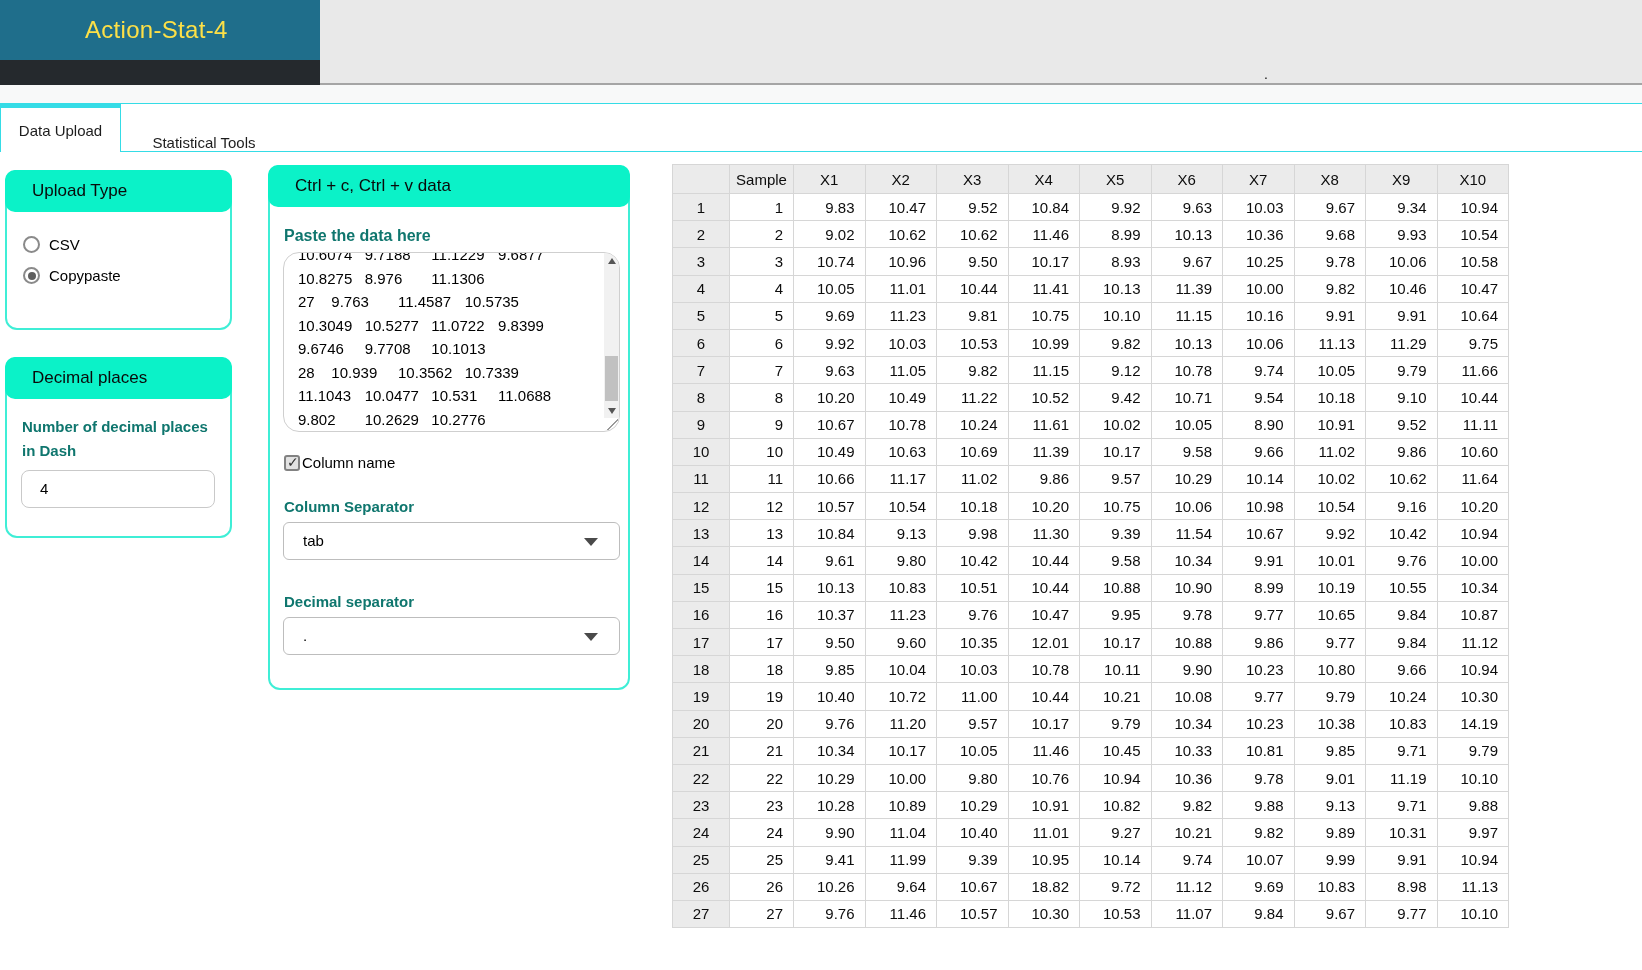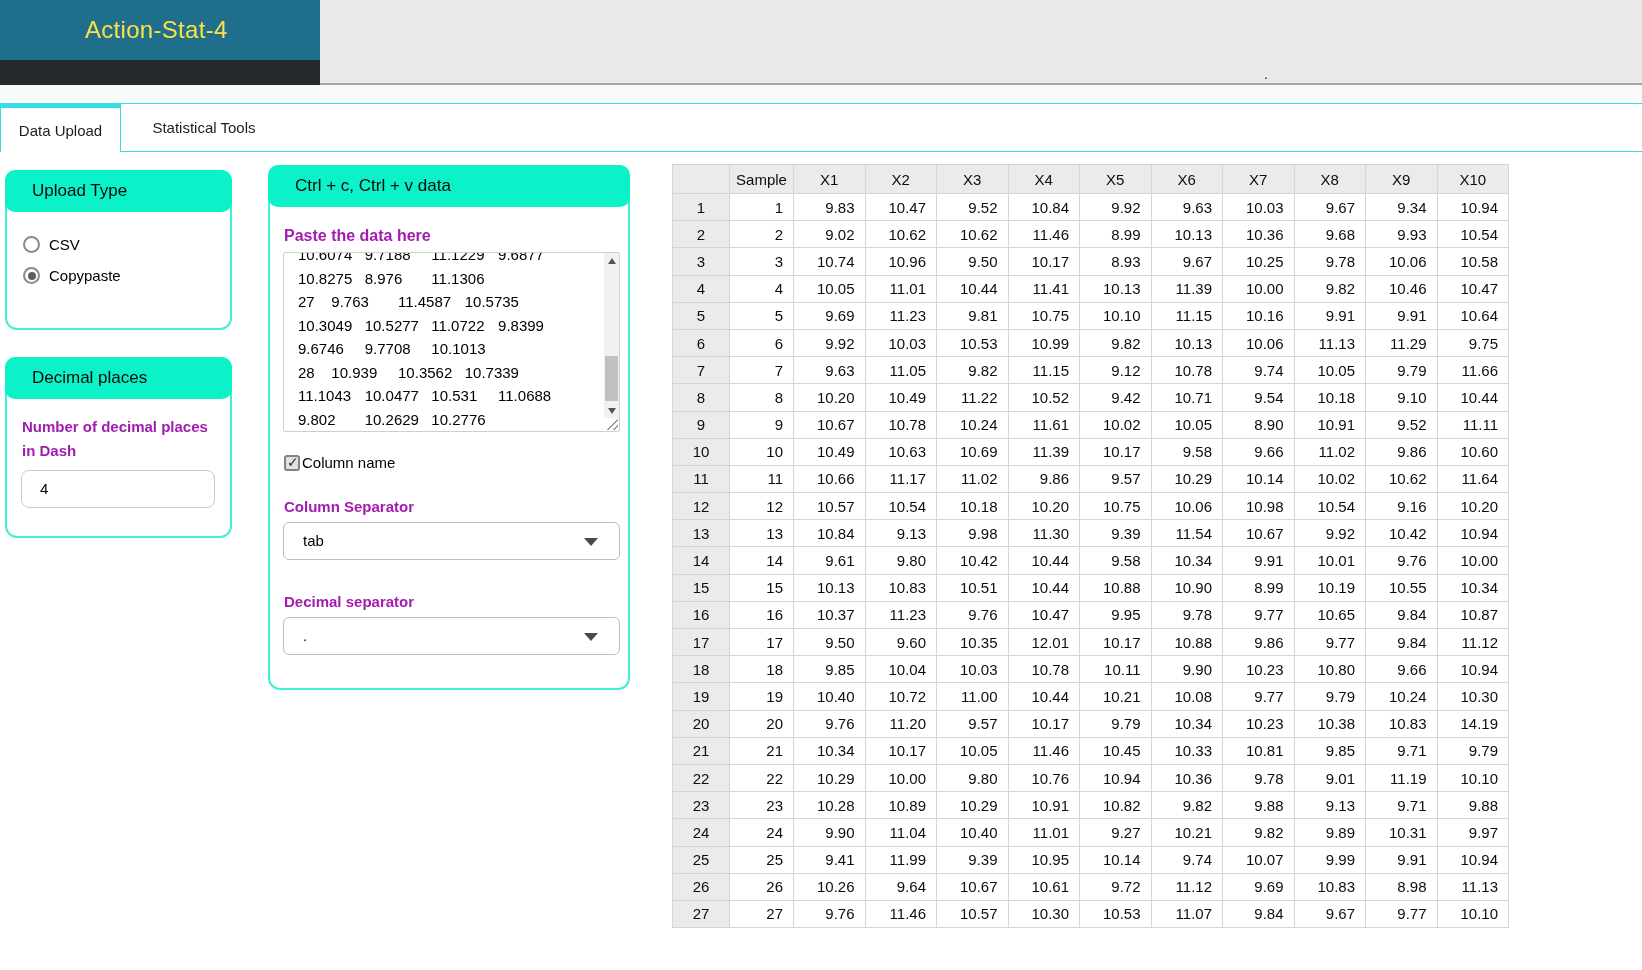--- a/index.html
+++ b/index.html
@@ -15,47 +15,47 @@
           border-bottom:2px solid #a5a5a5;}
   .banner-mark{position:absolute;left:944px;top:66px;font-size:14px;color:#111;}
   .subband{position:absolute;left:0;top:85px;width:1642px;height:18px;background:#f8f9f9;}
 
   
   .tabs{position:absolute;left:0;top:103px;width:1642px;height:49px;display:flex;}
   .tab{box-sizing:border-box;height:49px;display:flex;align-items:center;justify-content:center;
        font-size:15px;color:#1d1d1d;cursor:pointer;background:#fff;}
   .tab.selected{width:121px;border-top:5px solid #35dce6;border-left:1px solid #35dce6;
                 border-right:1px solid #35dce6;}
-  .tab.plain{width:166px;border-top:1px solid #35dce6;border-bottom:1px solid #35dce6;}
+  .tab.plain{width:166px;border-top:1px solid #35dce6;border-bottom:1px solid #35dce6;align-items:flex-end;}
   .tab-filler{flex:1;box-sizing:border-box;border-top:1px solid #35dce6;border-bottom:1px solid #35dce6;}
 
   
   .card{position:absolute;box-sizing:border-box;border:2px solid #3feed6;border-radius:12px;background:#fff;}
   .card-header{box-sizing:border-box;margin:-2px -2px 0 -2px;height:42px;background:#0bf2c8;
                border-radius:10px;line-height:42px;padding-left:27px;font-size:17px;color:#0a0a0a;}
 
   
   .radio-row{display:flex;align-items:center;margin:14px 0 0 16px;}
   .radio{box-sizing:border-box;width:17px;height:17px;border:2px solid #8a8a8a;border-radius:50%;
          background:#fff;position:relative;flex:0 0 auto;}
   .radio.checked::after{content:"";position:absolute;left:2.5px;top:2.5px;width:8px;height:8px;
          border-radius:50%;background:#5f5f5f;}
   .radio-label{margin-left:9px;font-size:15px;color:#000;}
 
   
-  .bold-label{font-size:15px;font-weight:bold;color:#a21caf;line-height:24px;}
+  .bold-label{font-size:15px;font-weight:bold;color:#0f766e;line-height:24px;}
   .dp-label{margin:16px 14px 0 15px;}
   .text-input{box-sizing:border-box;position:absolute;left:14px;width:194px;height:38px;
               border:1px solid #c9c9c9;border-radius:8px;background:#fff;font-size:15px;
               line-height:36px;padding-left:18px;color:#000;}
 
   
   .paste-label{margin:17px 0 0 14px;font-size:16px;}
   .fake-textarea{position:absolute;left:13px;top:85px;width:337px;height:180px;box-sizing:border-box;
-                 border:1px solid #cfcfcf;border-radius:2px;background:#fff;overflow:hidden;}
+                 border:1px solid #cfcfcf;border-radius:16px;background:#fff;overflow:hidden;}
   .ta-content{position:absolute;left:14px;top:-10px;right:17px;white-space:pre;tab-size:8;
               font-size:15px;line-height:23.5px;color:#000;}
   .ta-scrollbar{position:absolute;top:0;right:0;width:15px;height:165px;background:#f1f1f1;}
   .ta-arrow{position:absolute;left:0;width:15px;height:15px;display:flex;align-items:center;justify-content:center;}
   .arr-up{top:0;} .arr-down{bottom:0;}
   .tri-up{width:0;height:0;border-left:4.5px solid transparent;border-right:4.5px solid transparent;border-bottom:6px solid #555;}
   .tri-down{width:0;height:0;border-left:4.5px solid transparent;border-right:4.5px solid transparent;border-top:6px solid #555;}
   .ta-thumb{position:absolute;left:1px;top:103px;width:13px;height:45px;background:#c1c1c1;}
   .ta-grip{position:absolute;right:1px;bottom:1px;width:13px;height:13px;
            background:repeating-linear-gradient(-45deg,transparent,transparent 2.5px,#9a9a9a 2.5px,#9a9a9a 4px);
@@ -552,21 +552,21 @@
             <td class="num">9.99</td>
             <td class="num">9.91</td>
             <td class="num">10.94</td>
           </tr>
           <tr>
             <td class="idx">26</td>
             <td class="num">26</td>
             <td class="num">10.26</td>
             <td class="num">9.64</td>
             <td class="num">10.67</td>
-            <td class="num">10.61</td>
+            <td class="num">18.82</td>
             <td class="num">9.72</td>
             <td class="num">11.12</td>
             <td class="num">9.69</td>
             <td class="num">10.83</td>
             <td class="num">8.98</td>
             <td class="num">11.13</td>
           </tr>
           <tr>
             <td class="idx">27</td>
             <td class="num">27</td>

